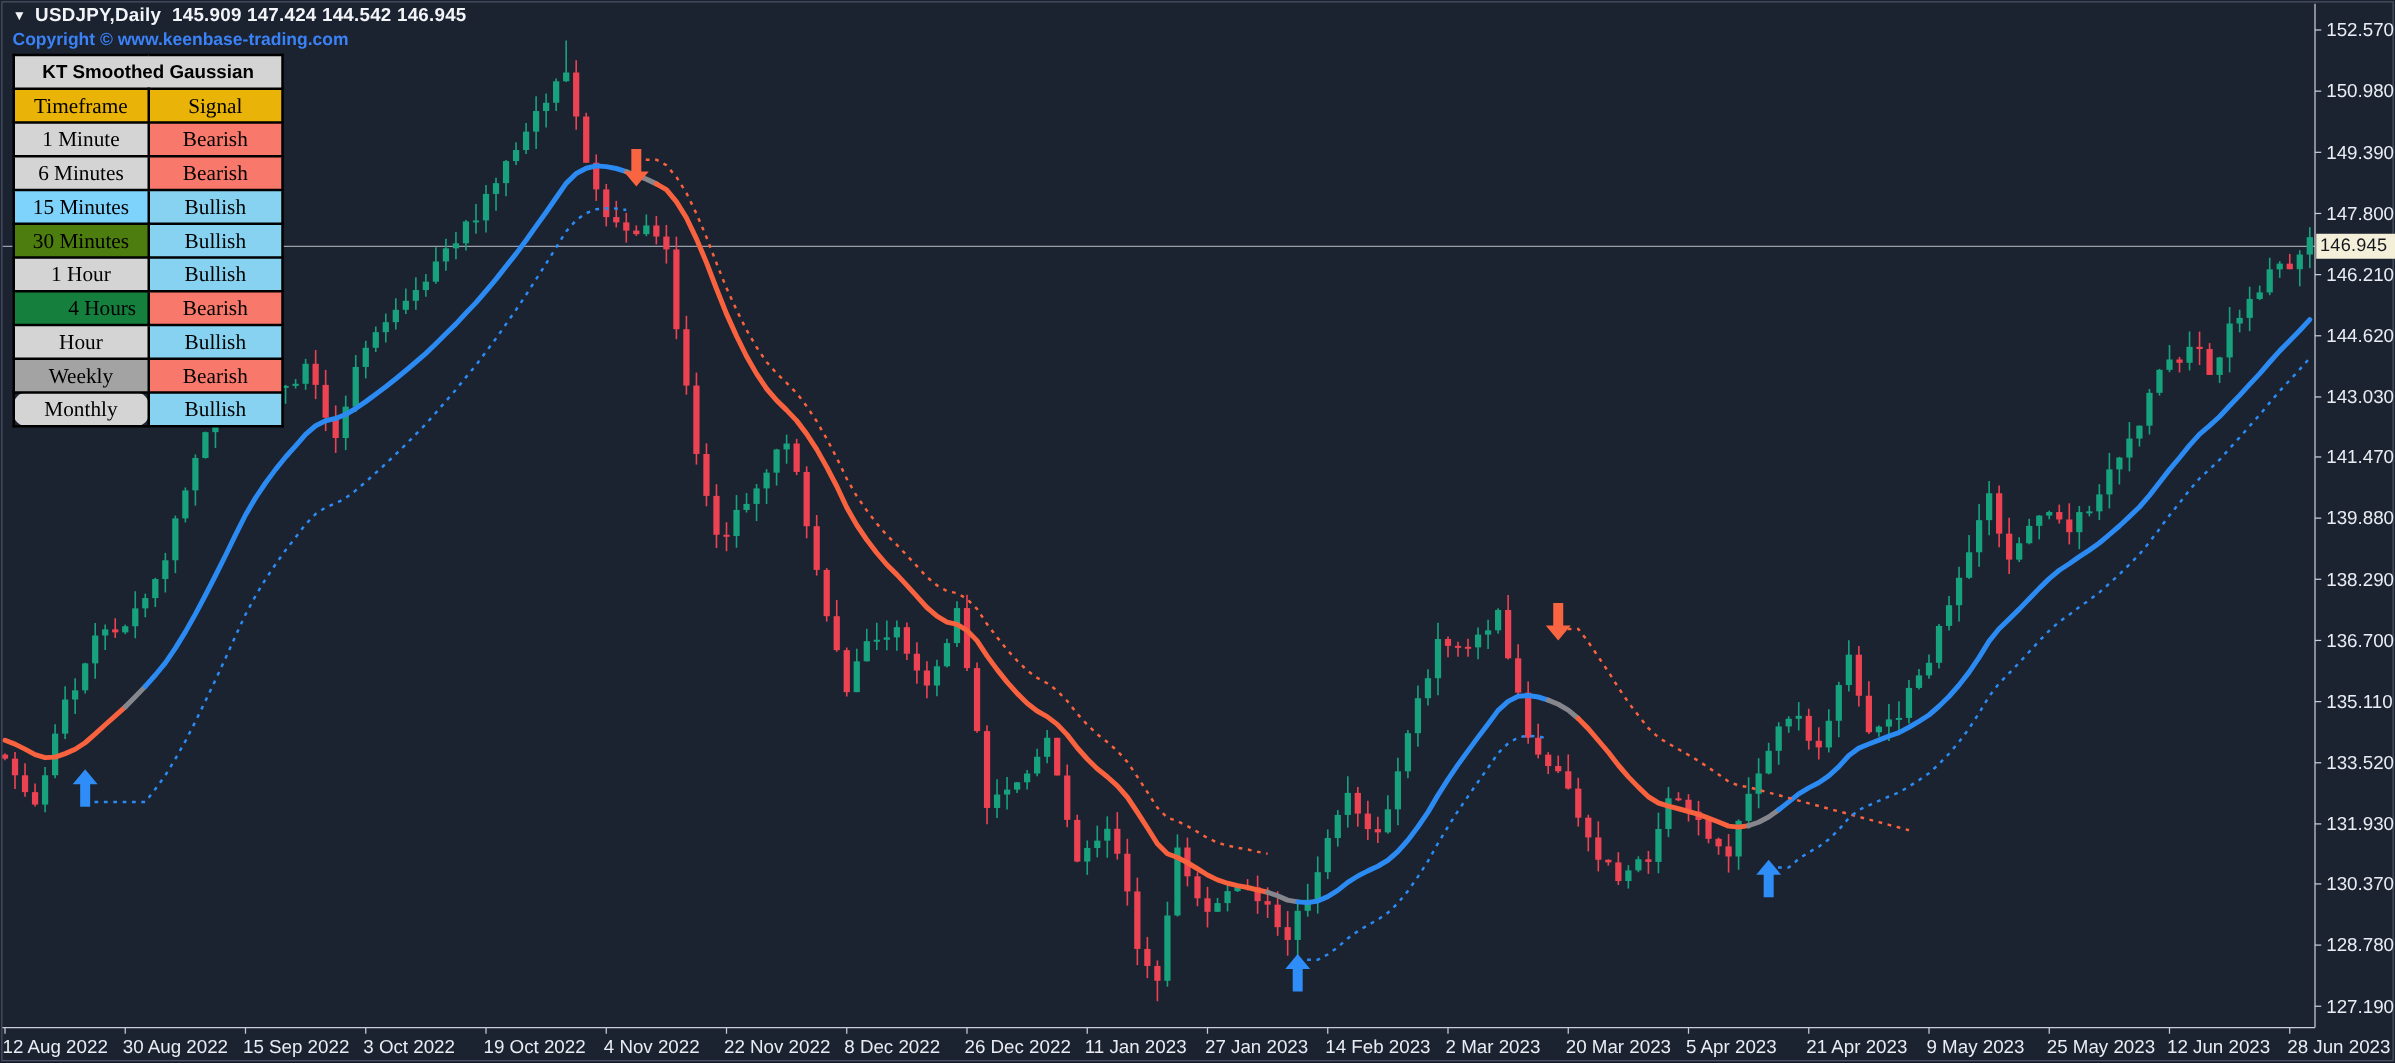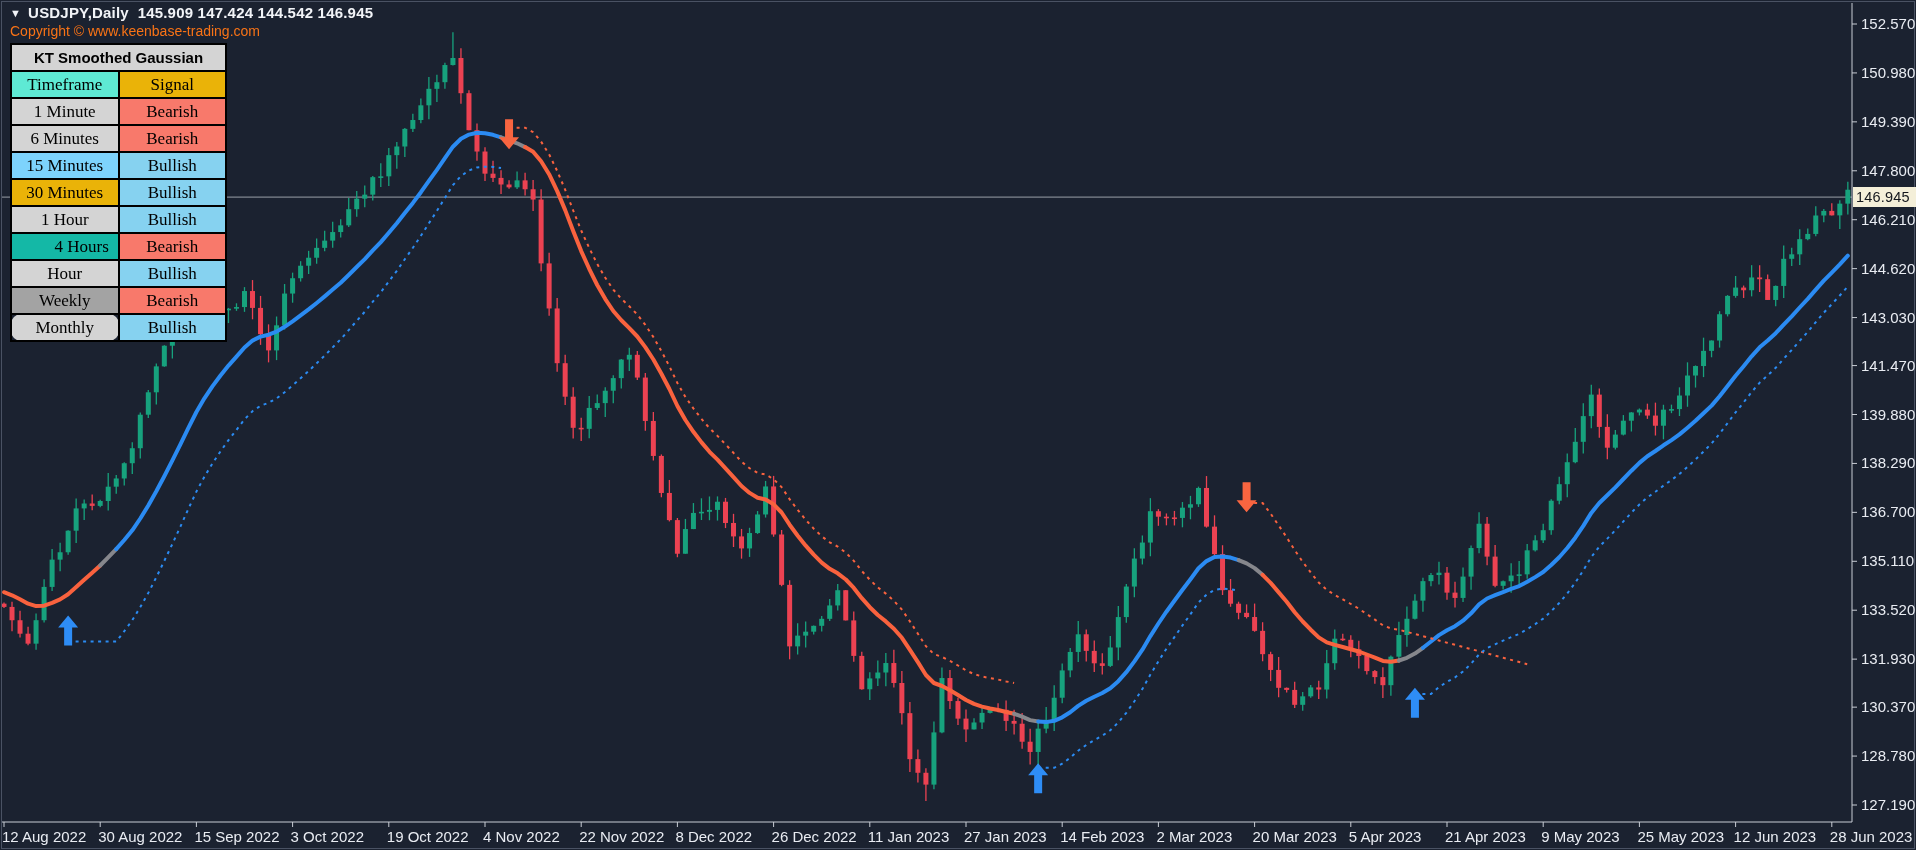--- a/index.html
+++ b/index.html
@@ -2,21 +2,21 @@
 <html><head>
 <meta charset="utf-8">
 <style>
   html,body{margin:0;padding:0;background:#10141d;}
   #app{position:relative;width:1916px;height:850px;background:#1b2230;overflow:hidden;
        font-family:"Liberation Sans",sans-serif;}
   svg{position:absolute;left:0;top:0;}
   #titlebar{position:absolute;left:10px;top:4px;color:#f2f4f8;font-size:15px;font-weight:700;
             letter-spacing:.2px;white-space:nowrap;}
   #titlebar .tri{display:inline-block;margin-right:7px;font-size:11px;transform:translateY(-1px);cursor:pointer;}
-  #copyright{position:absolute;left:10px;top:23px;color:#f97316;font-size:14px;font-weight:400;}
+  #copyright{position:absolute;left:10px;top:23px;color:#3b82f6;font-size:14px;font-weight:700;}
   table.panel{position:absolute;left:10px;top:43px;border-collapse:collapse;
               width:217px;table-layout:fixed;}
   table.panel td{border:2px solid #000;height:25px;text-align:center;vertical-align:middle;
                  color:#000;font-family:"Liberation Serif",serif;font-size:17px;padding:0;}
   table.panel td.hd{font-family:"Liberation Sans",sans-serif;font-weight:700;font-size:15px;}
   #priceBadge{position:absolute;left:1853px;top:187px;width:62px;height:20px;
               background:#f4efd9;color:#14171d;font-size:14.5px;line-height:20px;
               padding-left:3px;letter-spacing:.2px;}
 </style>
 </head>
@@ -592,45 +592,45 @@
 
 <div id="titlebar"><span class="tri">▼</span><span>USDJPY,Daily</span>&nbsp;&nbsp;<span>145.909 147.424 144.542 146.945</span></div>
 <div id="copyright">Copyright © www.keenbase-trading.com</div>
 
 <table class="panel">
   <tbody id="panelBody">
     <tr>
           <td class="hd" colspan="2" style="background:#d4d4d4">KT Smoothed Gaussian</td>
         </tr>
     <tr>
-      <td style="background:#5eead4;width:96px">Timeframe</td>
+      <td style="background:#eab308;width:96px">Timeframe</td>
       <td style="background:#eab308">Signal</td>
     </tr>
   <tr>
           <td style="background: rgb(212, 212, 212);">1 Minute</td>
           <td style="background: rgb(248, 121, 107);">Bearish</td>
         </tr>
         <tr>
           <td style="background: rgb(212, 212, 212);">6 Minutes</td>
           <td style="background: rgb(248, 121, 107);">Bearish</td>
         </tr>
         <tr>
           <td style="background: #7dd3fc;">15 Minutes</td>
           <td style="background: rgb(134, 210, 240);">Bullish</td>
         </tr>
         <tr>
-          <td style="background: #eab308;">30 Minutes</td>
+          <td style="background: #4d7c0f;">30 Minutes</td>
           <td style="background: rgb(134, 210, 240);">Bullish</td>
         </tr>
         <tr>
           <td style="background: rgb(212, 212, 212);">1 Hour</td>
           <td style="background: rgb(134, 210, 240);">Bullish</td>
         </tr>
         <tr>
-          <td style="background: #14b8a6; padding-left: 34px;">4 Hours</td>
+          <td style="background: #15803d; padding-left: 34px;">4 Hours</td>
           <td style="background: rgb(248, 121, 107);">Bearish</td>
         </tr>
         <tr>
           <td style="background: rgb(212, 212, 212);">Hour</td>
           <td style="background: rgb(134, 210, 240);">Bullish</td>
         </tr>
         <tr>
           <td style="background: #a3a3a3;">Weekly</td>
           <td style="background: rgb(248, 121, 107);">Bearish</td>
         </tr>

